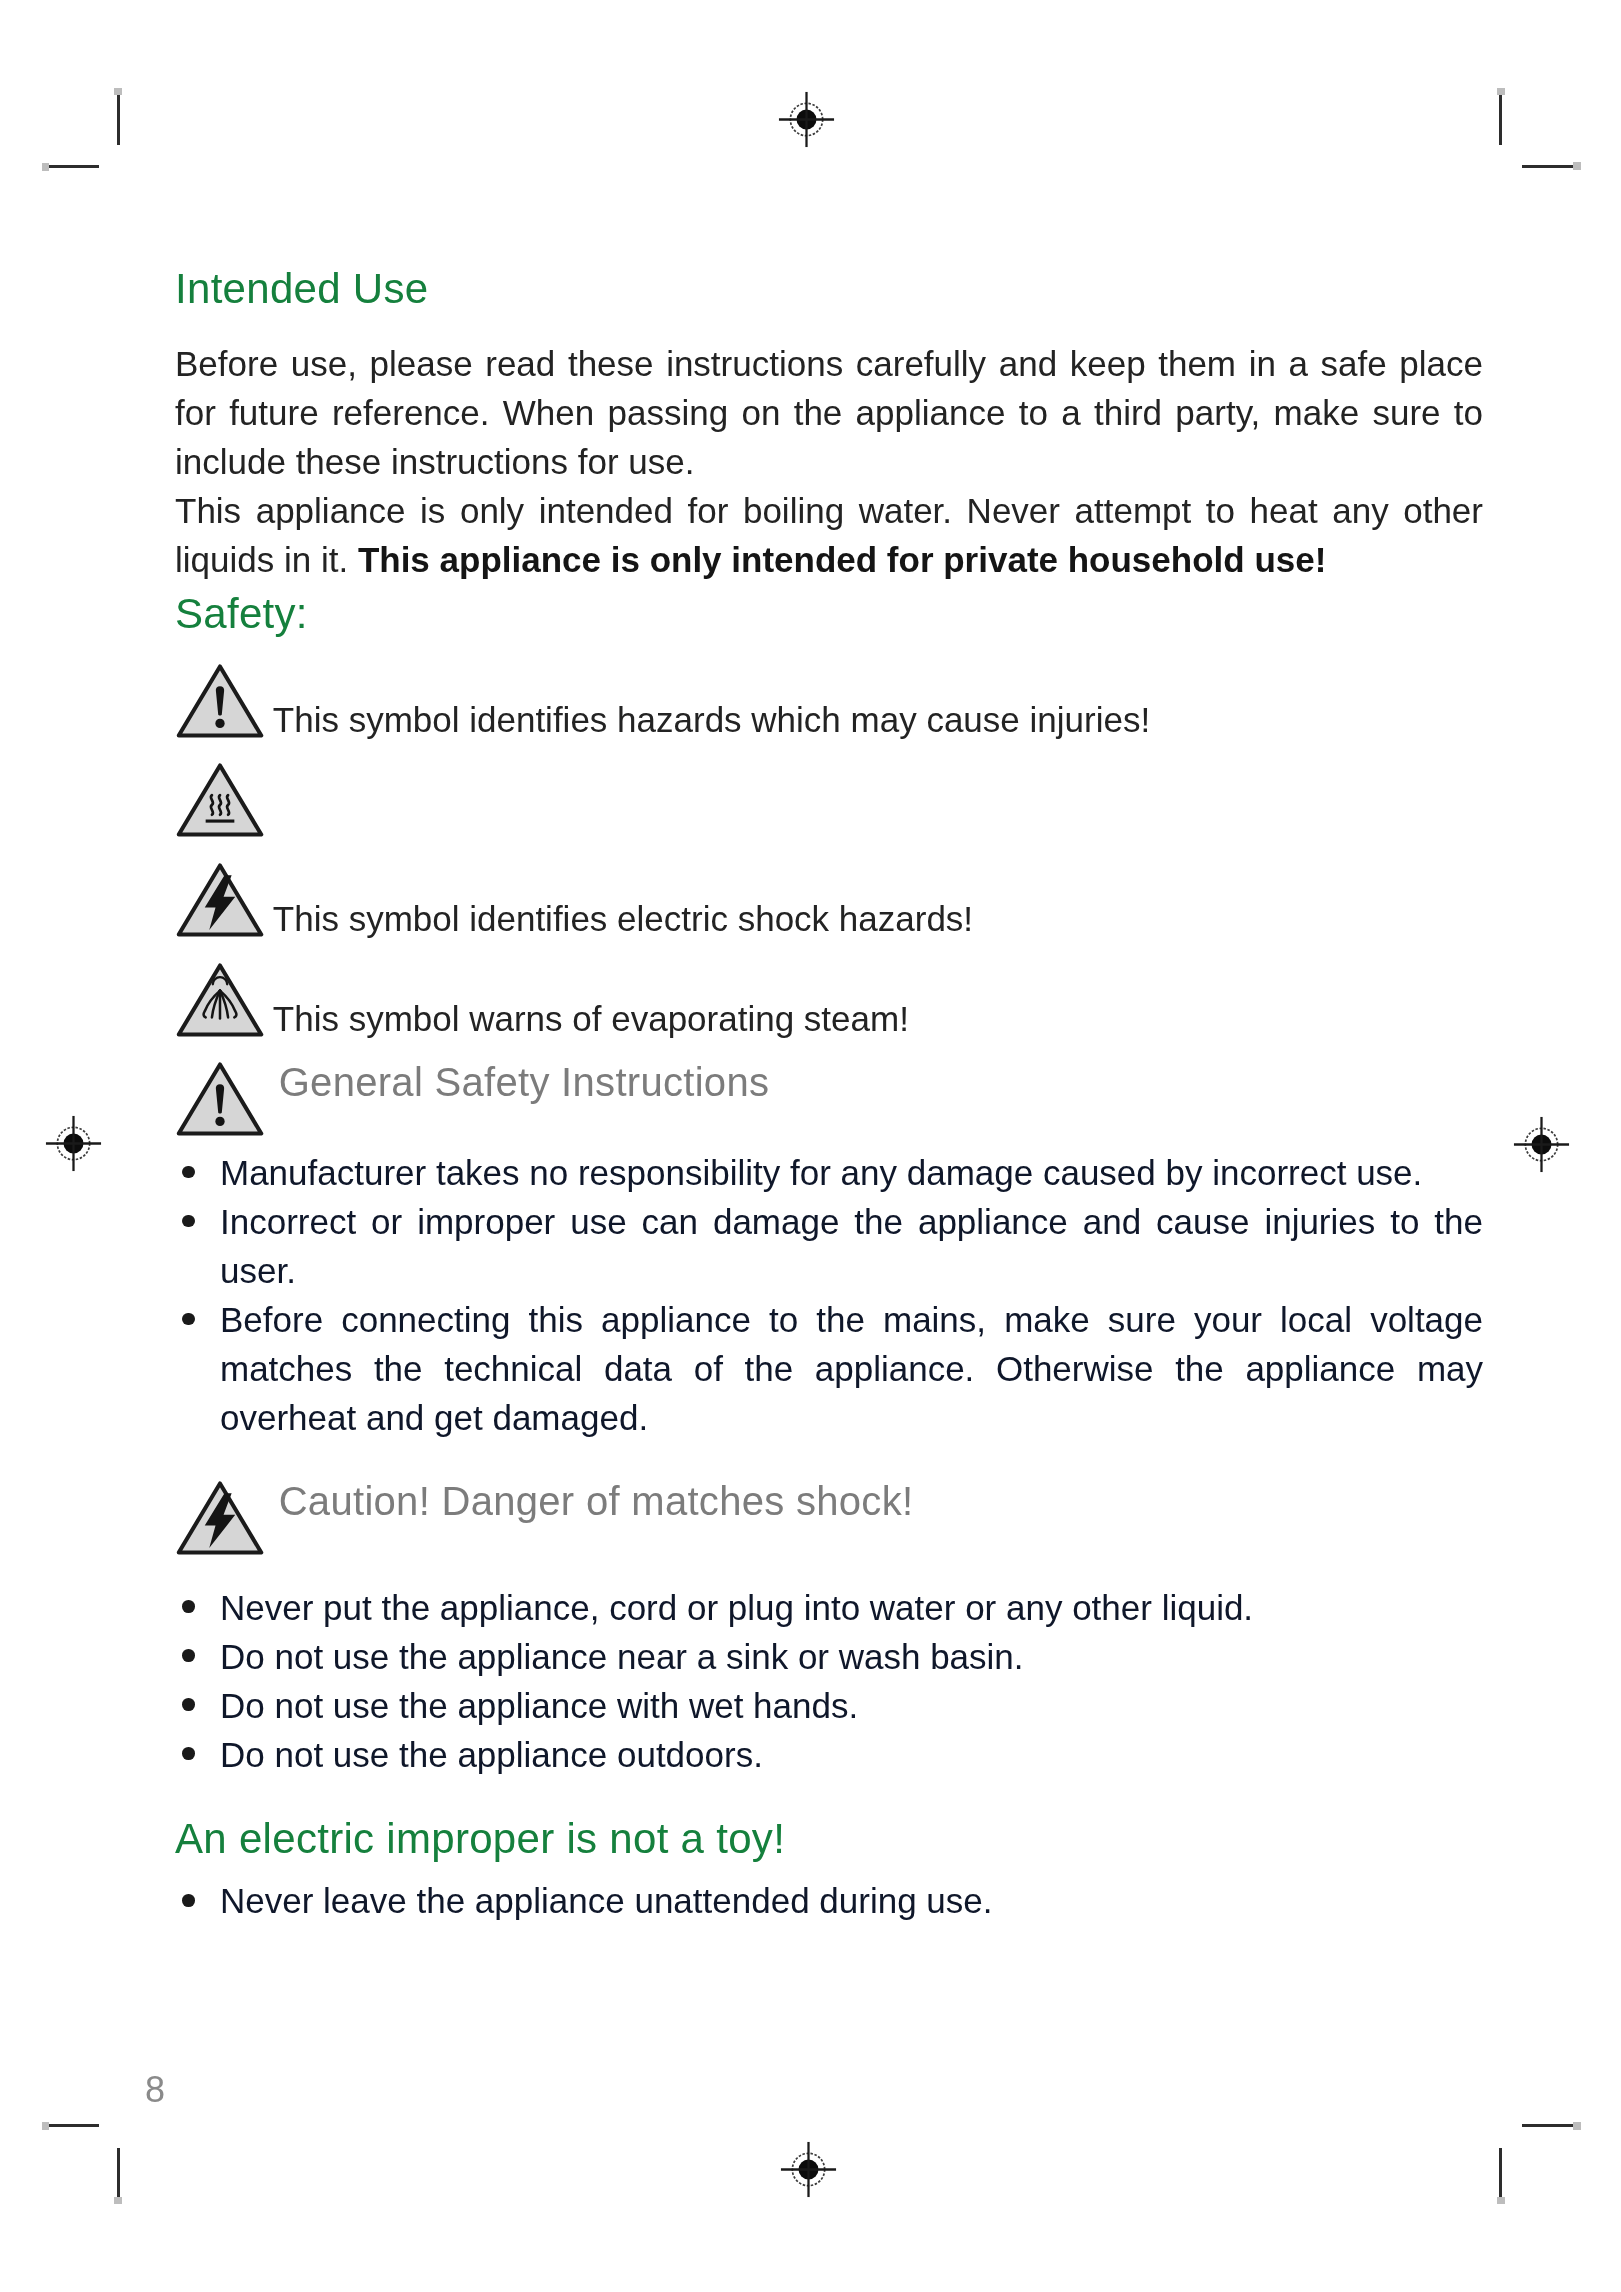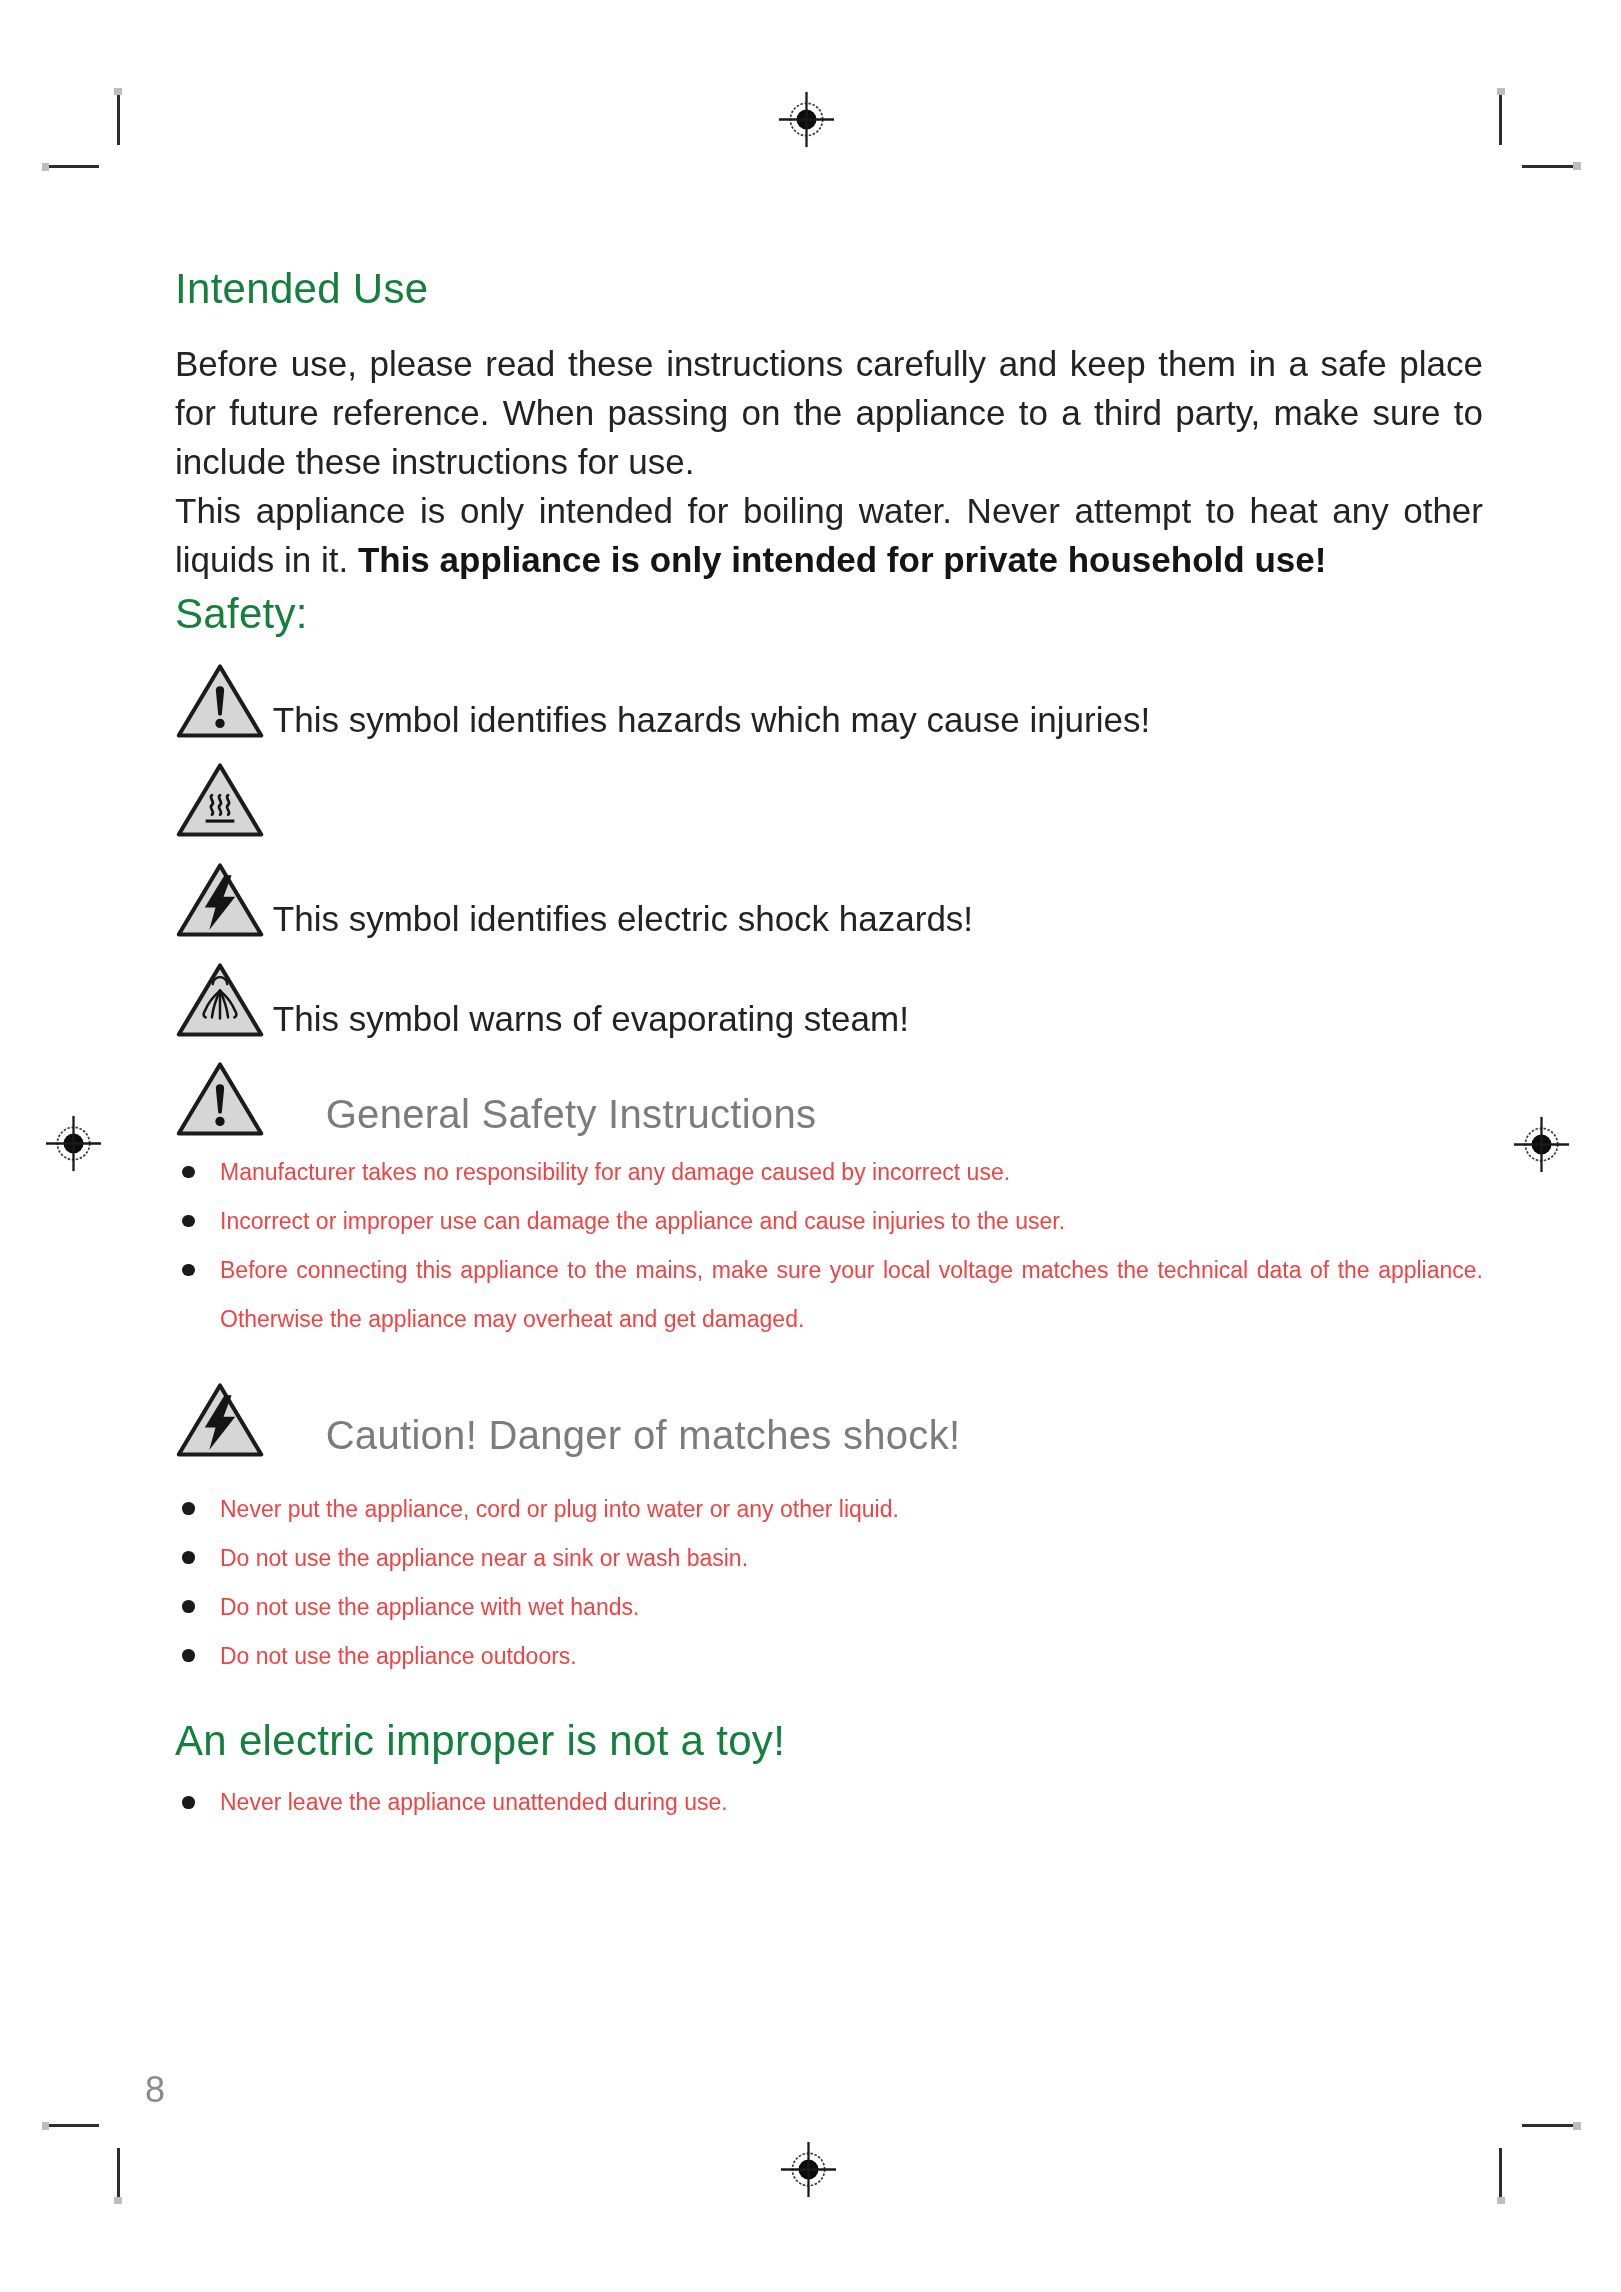--- a/index.html
+++ b/index.html
@@ -35,36 +35,36 @@
   }
   .bodytext strong { font-weight:700; color:#151515; }
 
   .symbol-row { display:flex; align-items:flex-end; margin:0 0 21.6px 0;text-align:center; }
   .symbol-row .tri { flex:none; width:90px; height:78px; margin-right:7.8px; }
   .symbol-row .sym-text {
     font-size:35px; line-height:41px; color:#232323; font-weight:300;
     padding-bottom:0;
   }
 
-  .section-row { display:flex; align-items:flex-end; margin:0 0 9.8px 0;gap:47px; }
+  .section-row { display:flex; margin:0 0 9.8px 0; }
   .section-row .tri { flex:none; width:90px; height:78px; }
   .section-row .sec-head {
     font-size:40px; line-height:45px; color:#7c7c7c; font-weight:400;
     margin-left:13.7px; padding-bottom:1px; letter-spacing:0.3px;
   }
   #caution-row { margin-top:37px; margin-bottom:25.5px; }
 
   ul.blist { list-style:none; margin:0; padding:0; }
   ul.blist li {
     position:relative;
     padding-left:45px;
-    font-size:23px;
+    font-size:35px;
     line-height:49px;
     text-align:justify;
-    color:#ef4444;
+    color:#0f172a;
     font-weight:300;
   }
   ul.blist li::before {
     content:"";
     position:absolute;
     left:6.9px; top:17.6px;
     width:12.7px; height:12.7px;
     border-radius:50%;
     background:#1a1a1a;
   }

